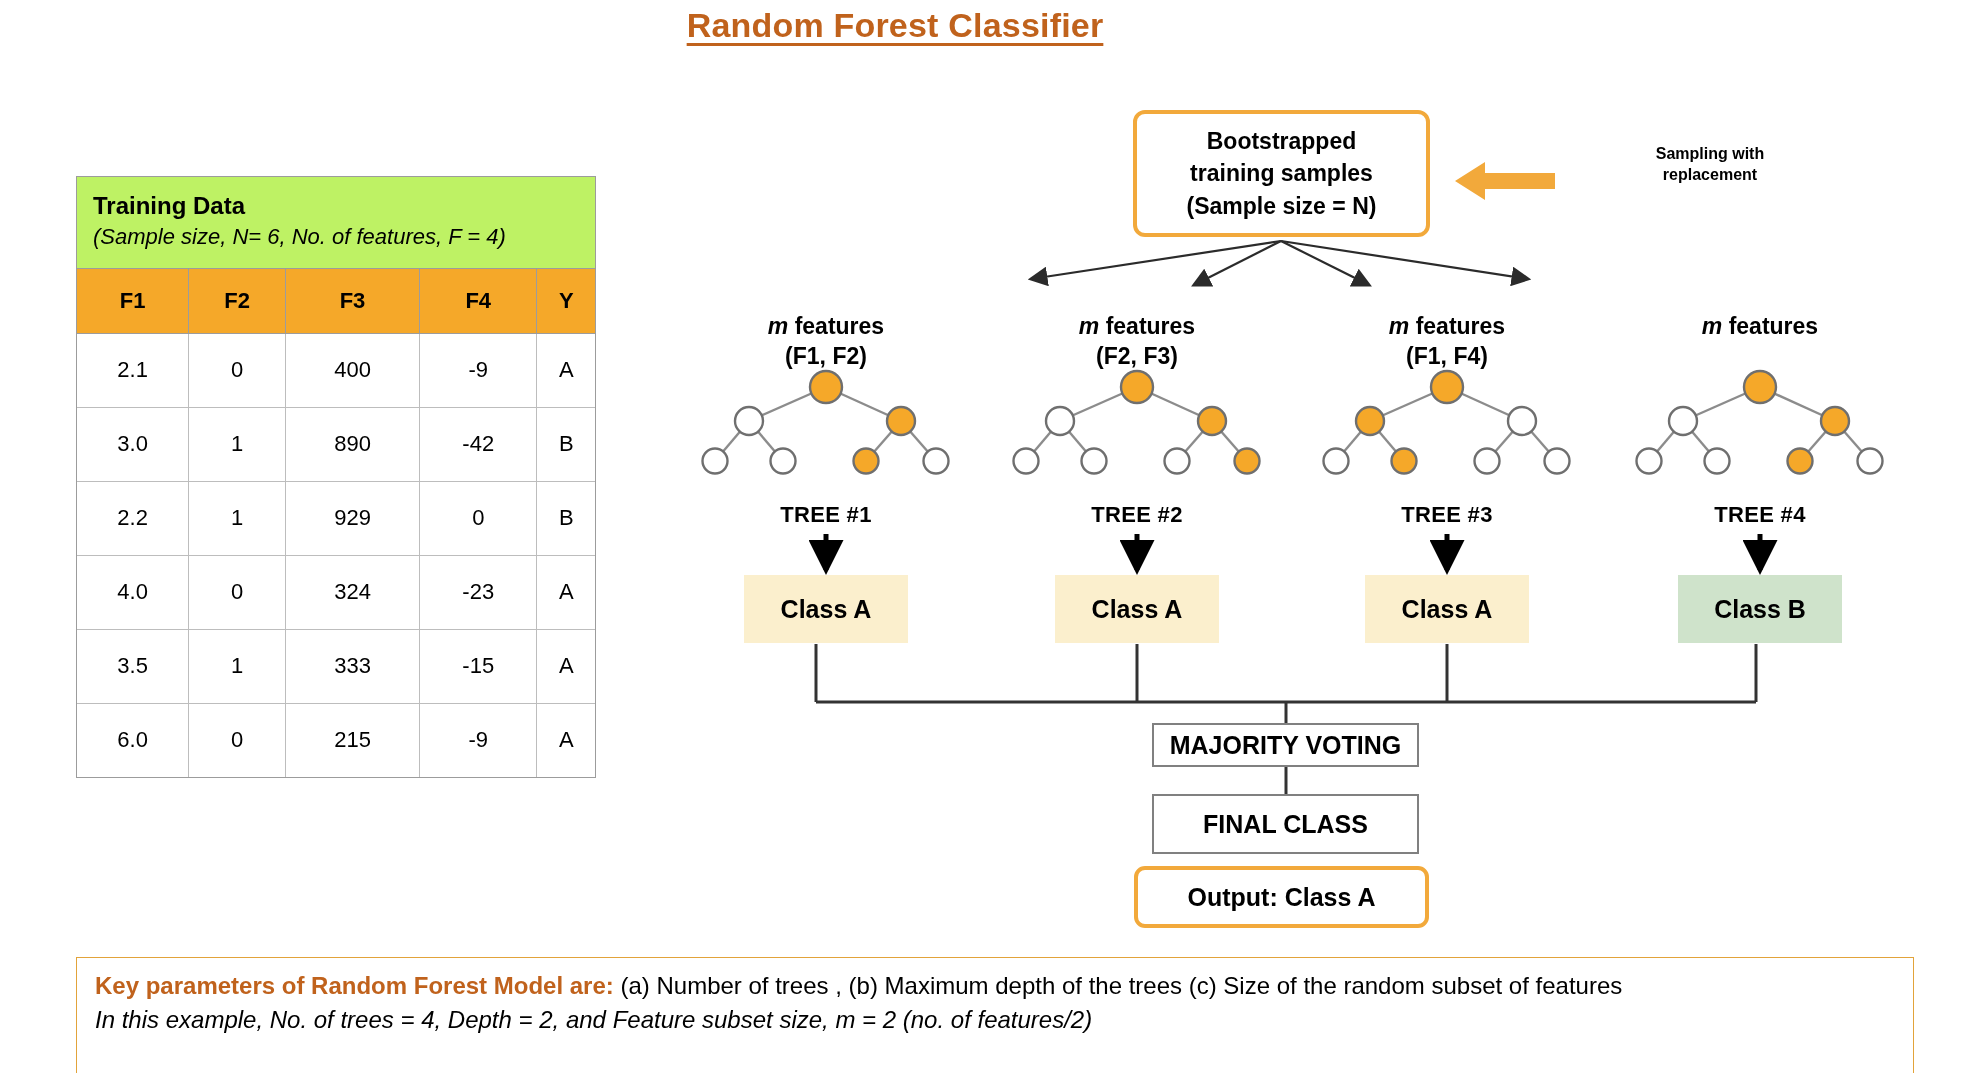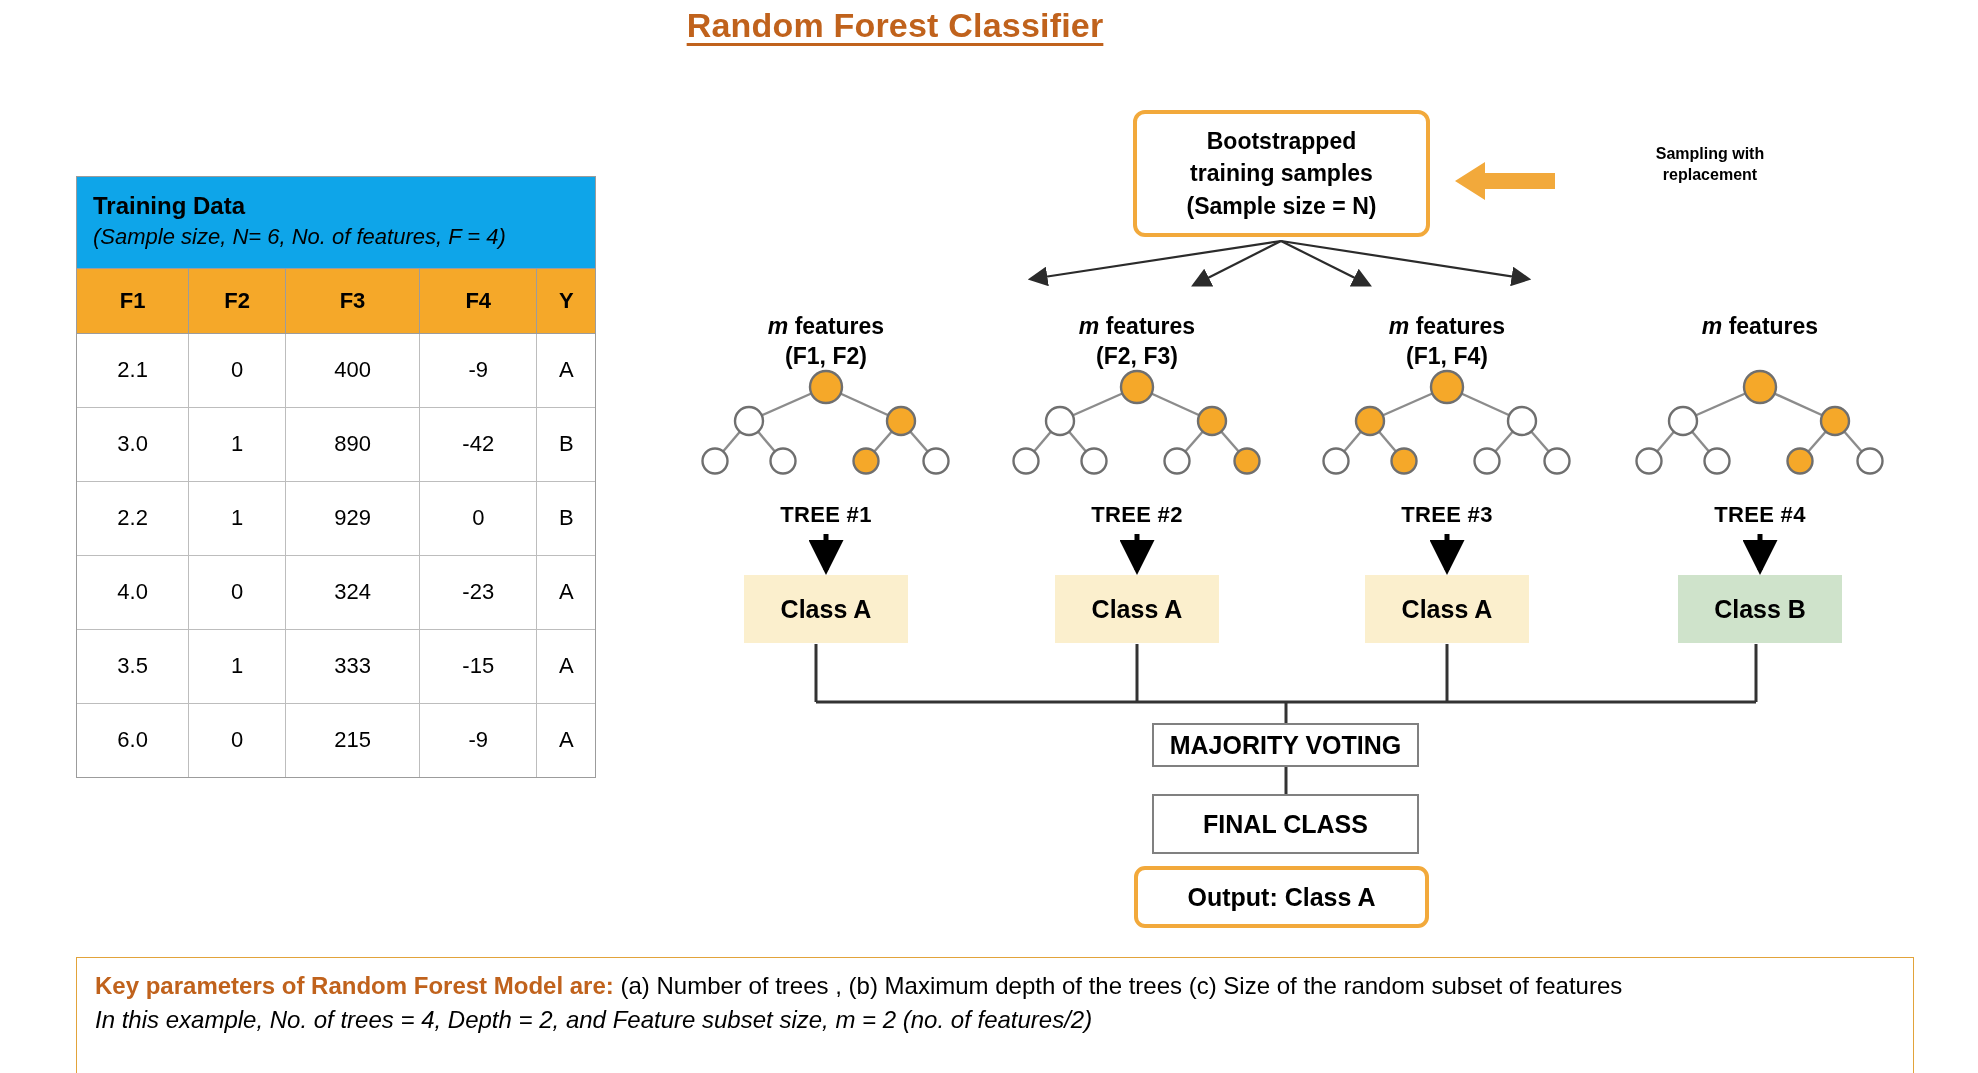--- a/index.html
+++ b/index.html
@@ -7,21 +7,21 @@
        font-family:"Liberation Sans",sans-serif;color:#000;}
 
   
   #title{position:absolute;left:0;top:6px;width:1790px;text-align:center;
          font-size:34px;font-weight:bold;color:#C0621C;
          text-decoration:underline;text-underline-offset:6px;letter-spacing:.2px;}
 
   
   #table-wrap{position:absolute;left:76px;top:176px;width:520px;
               border:1px solid #9c9c9c;background:#fff;box-sizing:border-box;}
-  #table-head{background:#0ea5e9;padding:14px 16px 16px 16px;border-bottom:1px solid #9c9c9c;}
+  #table-head{background:#bef264;padding:14px 16px 16px 16px;border-bottom:1px solid #9c9c9c;}
   #table-head .t1{font-size:24px;font-weight:bold;line-height:1.25;}
   #table-head .t2{font-size:22px;font-style:italic;line-height:1.3;margin-top:2px;}
   table{border-collapse:collapse;width:100%;}
   th{background:#F5A829;color:#000;font-size:22px;font-weight:bold;
      height:62px;border:1px solid #9c9c9c;border-top:none;}
   td{font-size:22px;text-align:center;height:71px;border:1px solid #bdbdbd;background:#fff;}
   th:first-child,td:first-child{border-left:none;}
   th:last-child,td:last-child{border-right:none;}
   tr:last-child td{border-bottom:none;}
 

